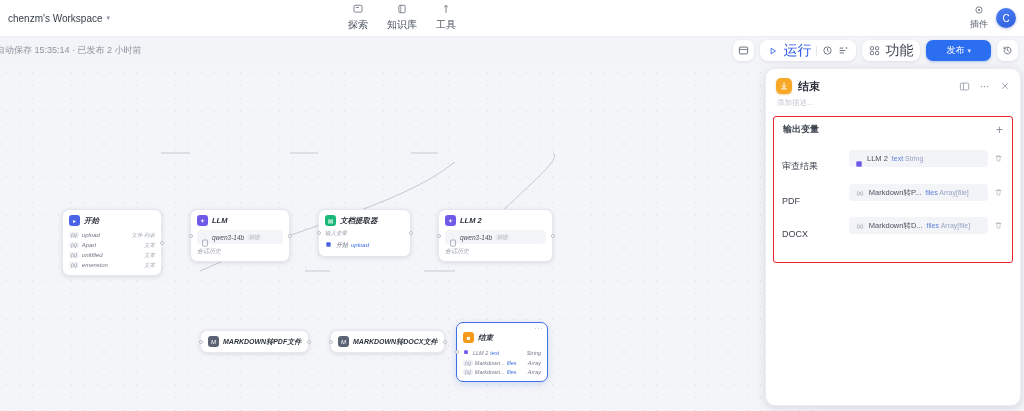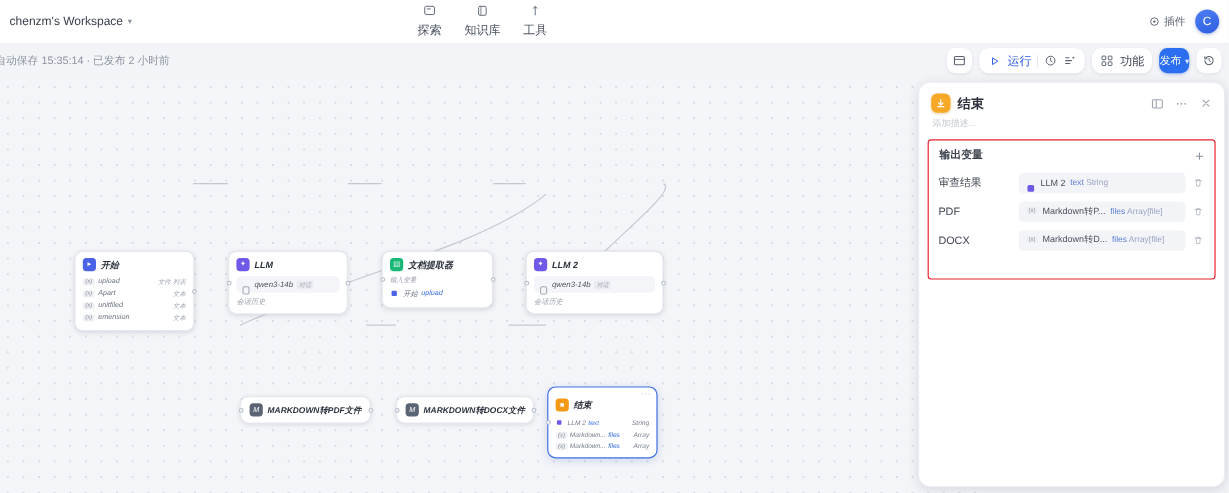--- a/index.html
+++ b/index.html
@@ -36,21 +36,21 @@
   }
   .nav-item.pill .sub {
     color: #39414d; font-weight: normal; margin-left: 5px;
   }
   .nav-ico { width: 10px; height: 10px; display: inline-block; }
   .nav-ico svg { display: block; }
 
   .nav-right {
     position: absolute; right: 8px; display: flex; align-items: center; gap: 8px;
   }
-  .plugin-btn { display: flex; align-items: center; gap: 3px; font-size: 9px; color: #5a6270; }
+  .plugin-btn { display: flex; align-items: center; gap: 3px; font-size: 9px; color: #5a6270; flex-direction: column; }
   .avatar {
     width: 20px; height: 20px; border-radius: 50%;
     background: linear-gradient(160deg,#4c7ef3,#2f5fe0);
     color: #fff; font-size: 10px; display: flex; align-items: center; justify-content: center;
     box-shadow: 0 1px 3px rgba(40,70,160,.35);
   }
 
   
   .subbar {
     position: absolute; top: 37px; left: 0; width: 1024px; height: 29px;
@@ -64,26 +64,26 @@
     position: absolute; right: 6px; top: 3px;
     display: flex; align-items: center; gap: 6px;
   }
   .tb-group {
     display: flex; align-items: center; gap: 5px;
     background: #fff; border-radius: 8px; padding: 3px 7px;
     box-shadow: 0 1px 3px rgba(40,50,80,.10);
     height: 21px;
   }
   .tb-ico { width: 11px; height: 11px; color: #59616e; display: flex; align-items: center; justify-content: center; }
-  .tb-label { font-size: 10px; color: #3d4350; white-space: nowrap; }
+  .tb-label { font-size: 14px; color: #3d4350; white-space: nowrap; }
   .tb-run .tb-label { color: #2b57e8; }
   .tb-divider { width: 1px; height: 10px; background: #e4e7ec; }
   .tb-publish {
     background: #2b6ef0; color: #fff; border-radius: 7px;
-    display: flex; align-items: center; gap: 3px; padding: 0 0; height: 21px;
+    display: flex; align-items: center; gap: 3px; padding: 0 20px; height: 21px;
     font-size: 9px; box-shadow: 0 1px 3px rgba(40,90,220,.32);
   }
   .tb-square {
     width: 21px; height: 21px; background: #fff; border-radius: 7px;
     display: flex; align-items: center; justify-content: center;
     box-shadow: 0 1px 3px rgba(40,50,80,.10);
   }
 
   
   .canvas {
@@ -179,21 +179,21 @@
     padding: 1px 11px 8px 11px; font-size: 7.5px; color: #c3c7d0;
   }
   .outbox {
     margin: 0 7px; border: 1.6px solid #e8232d; border-radius: 3px;
     padding: 6px 6px 20px 6px;
   }
   .outhead { display: flex; align-items: center; justify-content: space-between; margin-bottom: 4px; padding: 0 3px; }
   .outhead-title { font-size: 9px; color: #3c424e; font-weight: bold; }
   .plus { font-size: 12px; color: #8b919e; line-height: 1; }
   .orow { display: flex; align-items: center; gap: 5px; padding: 3.5px 2px; }
-  .oname { width: 62px; font-size: 9px; color: #3d434f; white-space: nowrap; }
+  .oname { width: 62px; font-size: 9px; color: #3d434f; white-space: nowrap; margin-top: 16px; }
   .oval {
     flex: 1; background: #f3f4f7; border-radius: 4px; height: 17px;
     display: flex; align-items: center; gap: 4px; padding: 0 6px; overflow: hidden;
   }
   .oval-ref { font-size: 7.5px; color: #4b515e; white-space: nowrap; overflow: hidden; text-overflow: ellipsis; }
   .oval-type { font-size: 7px; color: #98a4c4; white-space: nowrap; }
   .oval-type b { color: #5c7fd8; font-weight: normal; }
   .odel { width: 11px; color: #a8adb8; display: flex; align-items: center; justify-content: center; }
   .mini { width: 8px; height: 8px; flex: none; }
 </style>

